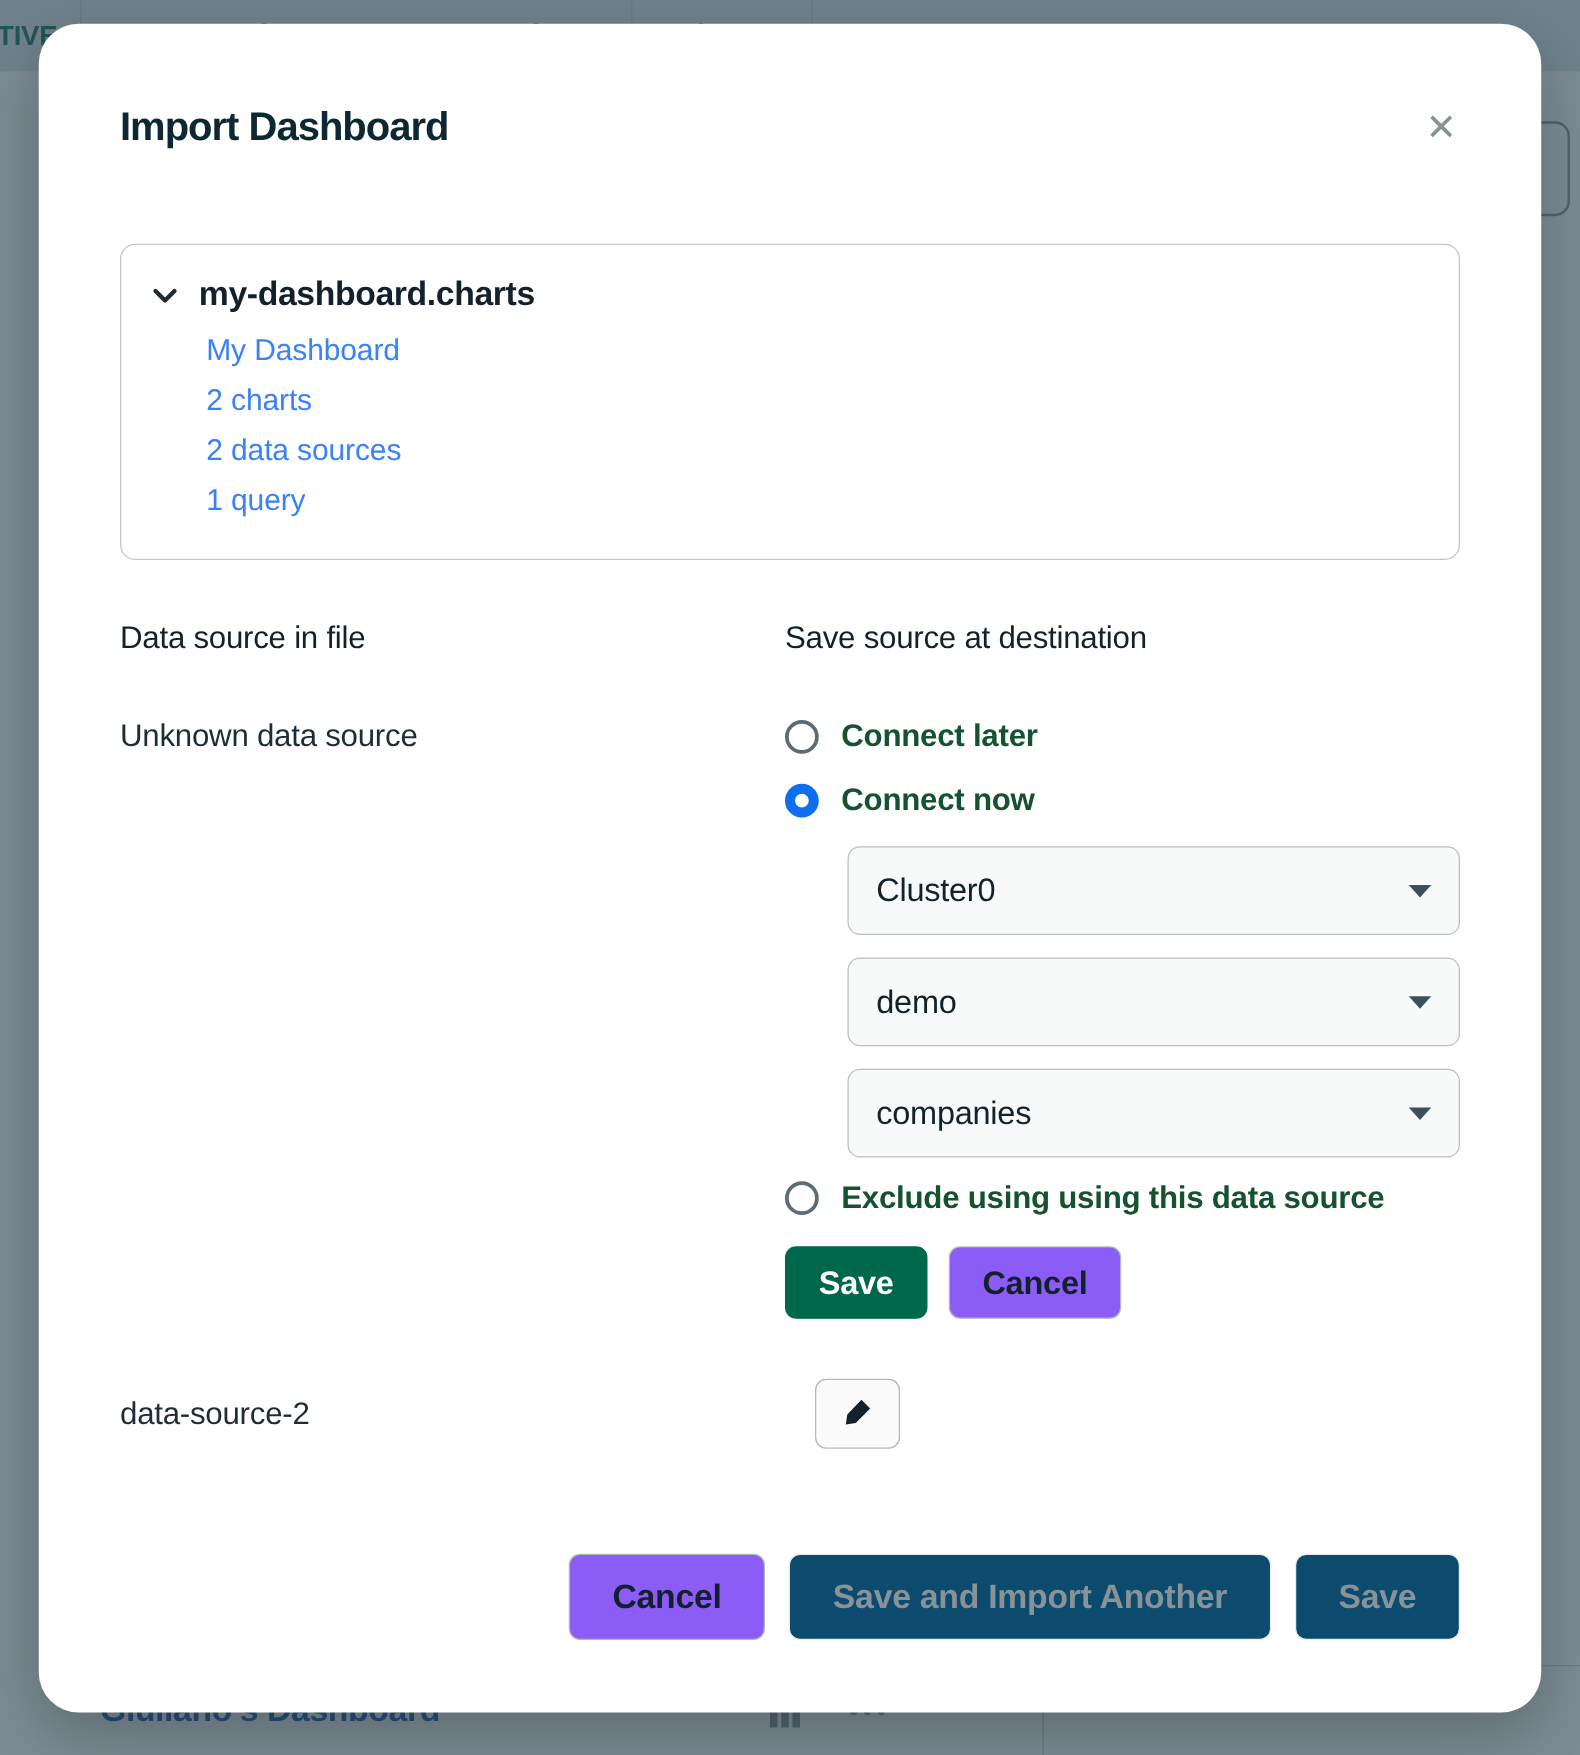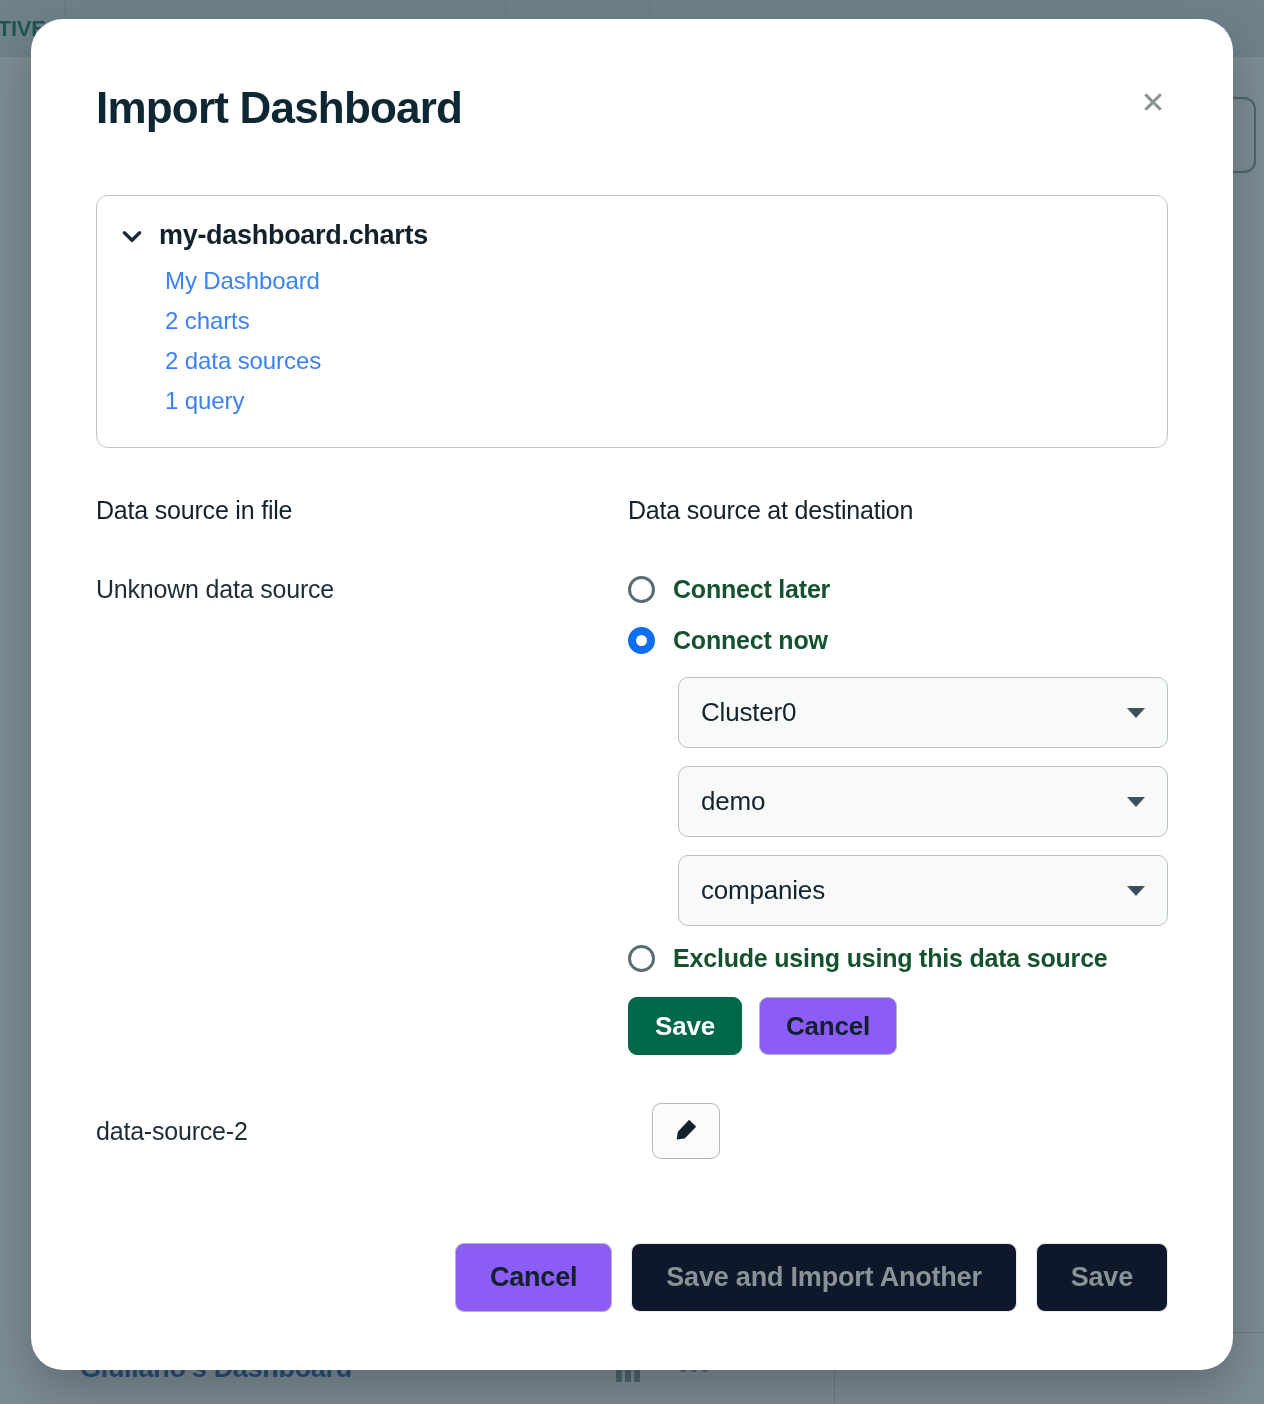--- a/index.html
+++ b/index.html
@@ -138,21 +138,21 @@
     display: flex;
     align-items: center;
     justify-content: center;
     font-family: "DejaVu Sans", sans-serif;
   }
 
   .modal-title {
     position: absolute;
     left: 65px;
     top: 64px;
-    font-size: 44px;
+    font-size: 32px;
     font-weight: 700;
     color: #0d2733;
     letter-spacing: -0.8px;
   }
 
   .modal-body {
     position: absolute;
     left: 65px;
     right: 65px;
     top: 176px;
@@ -300,21 +300,21 @@
     background: #00684a;
     color: #ffffff;
     border-color: #00684a;
   }
   .btn-default {
     background: #8b5cf6;
     color: #12212b;
     border-color: #b2b9ba;
   }
   .btn-disabled {
-    background: #0f172a;
+    background: #0c4a6e;
     color: #889397;
     border-color: #e8edeb;
     cursor: default;
   }
 
   
   .source2 {
     display: flex;
     align-items: center;
     margin-top: 48px;
@@ -417,21 +417,21 @@
         <div>2 data sources</div>
         <div>1 query</div>
       </div>
     </div>
 
     <div class="cols">
       <div class="col-left">
         <div class="col-header">Data source in file</div>
       </div>
       <div class="col-right">
-        <div class="col-header">Data source at destination</div>
+        <div class="col-header">Save source at destination</div>
       </div>
     </div>
 
     <div class="cols row-source">
       <div class="col-left">
         <div class="src-name">Unknown data source</div>
       </div>
 
       <div class="col-right">
 

